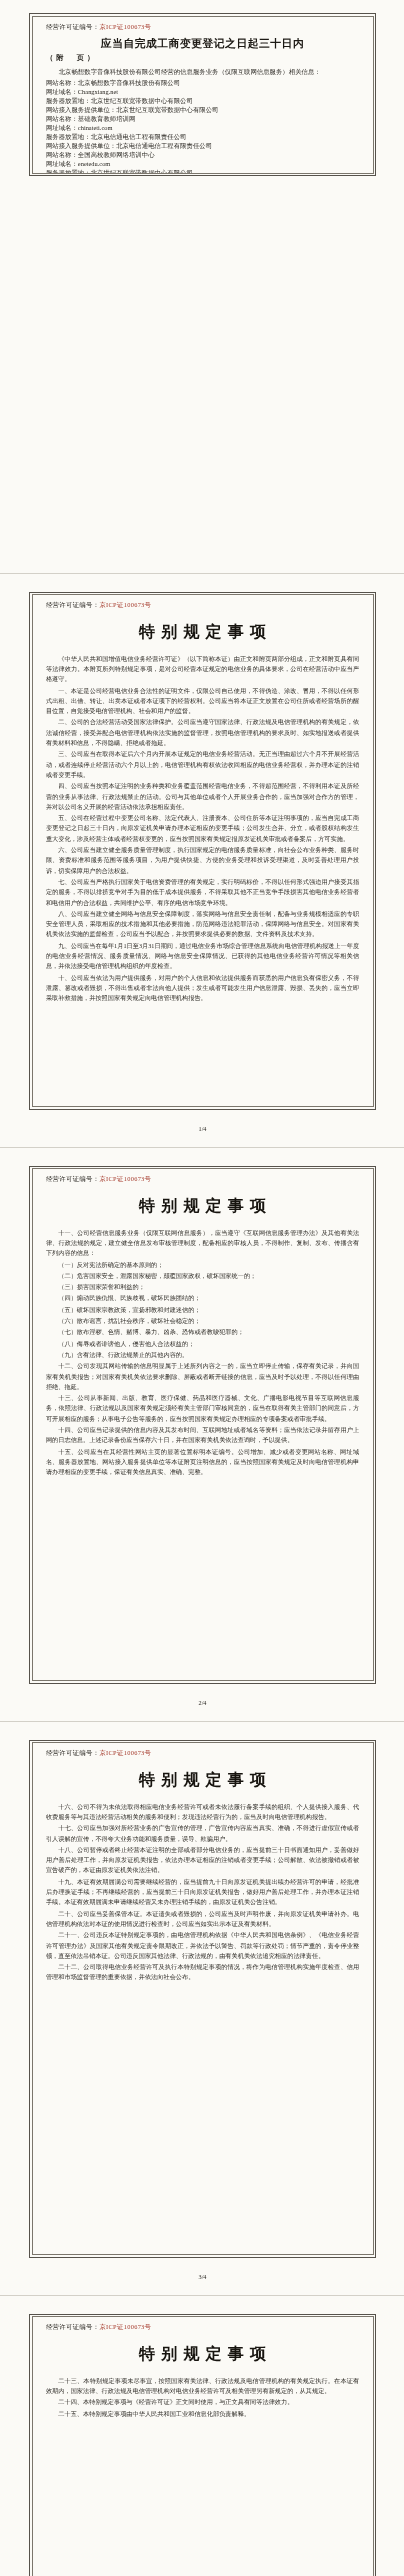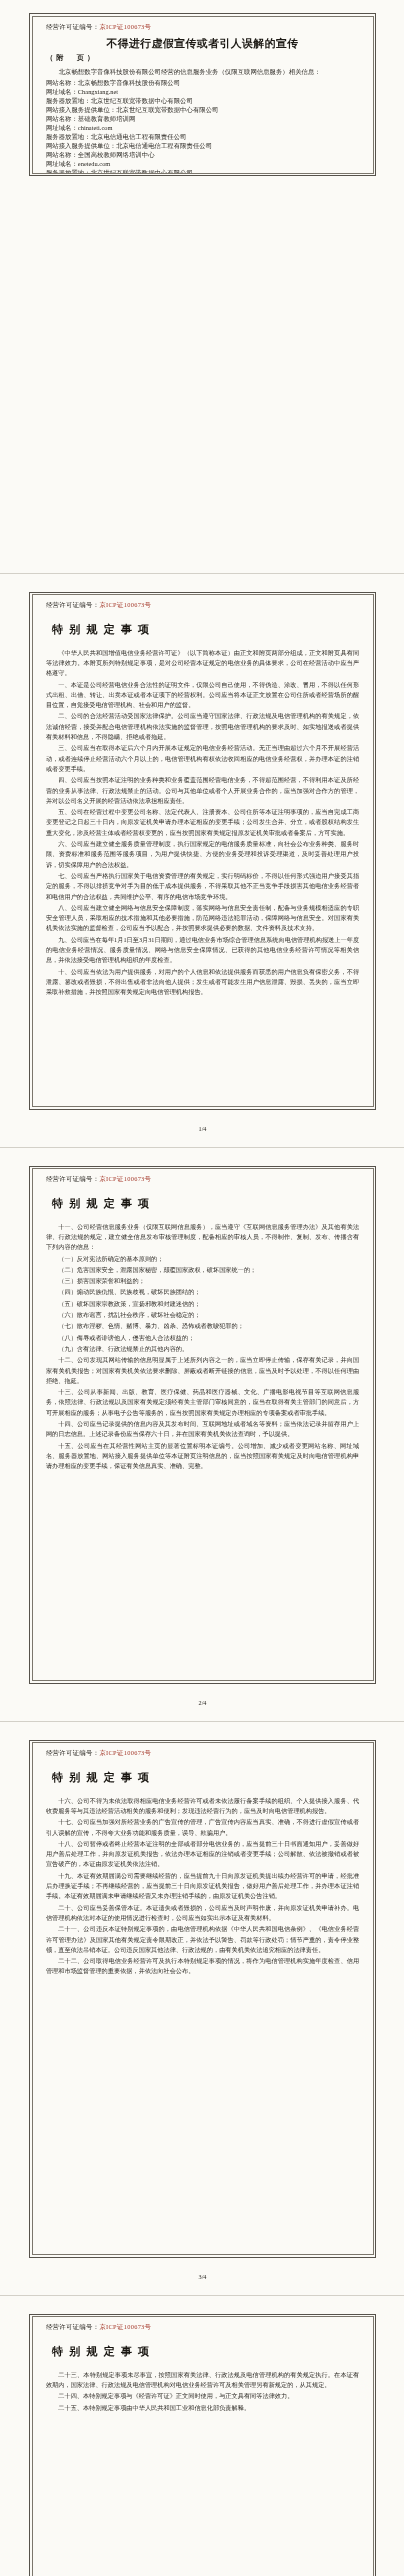--- a/index.html
+++ b/index.html
@@ -67,22 +67,23 @@
     margin: 0 0 1.5px 0;
     text-indent: 2em;
     max-width: 282px;
     text-align: justify;
   }
   .entries { margin-top: 0.5px; }
   .entry { font-size: 6.4px; line-height: 9px; white-space: nowrap; }
 
   .prov-title {
     font-family: Liberation Serif, serif;
-    font-size: 11px;
+    font-size: 16px;
     font-weight: bold;
+    text-align: center;
     letter-spacing: 6.2px;
     text-indent: 6.2px;
     margin: 12.4px 0 10.3px 0;
     color: #17140f;
   }
   .para {
     font-size: 6.2px;
     line-height: 10.3px;
     text-align: justify;
     text-indent: 2em;
@@ -102,21 +103,21 @@
 <body>
 
 <div class="doc">
 
   <section class="page cert-page">
     <div class="frame">
       <div class="frame-inner">
         <div class="license-line">
           <span class="license-label">经营许可证编号：</span><span class="license-no">京ICP证100673号</span>
         </div>
-        <h1 class="cert-title">不得进行虚假宣传或者引人误解的宣传</h1>
+        <h1 class="cert-title">应当自完成工商变更登记之日起三十日内</h1>
         <div class="cert-subtitle">（附　页）</div>
         <p class="cert-intro">北京畅想数字音像科技股份有限公司经营的信息服务业务（仅限互联网信息服务）相关信息：</p>
         <div class="entries">
           <div class="entry"><span>网站名称：</span><span>北京畅想数字音像科技股份有限公司</span></div>
           <div class="entry"><span>网址域名：</span><span>Changxiang.net</span></div>
           <div class="entry"><span>服务器放置地：</span><span>北京世纪互联宽带数据中心有限公司</span></div>
           <div class="entry"><span>网站接入服务提供单位：</span><span>北京世纪互联宽带数据中心有限公司</span></div>
           <div class="entry"><span>网站名称：</span><span>基础教育教师培训网</span></div>
           <div class="entry"><span>网址域名：</span><span>chinateti.com</span></div>
           <div class="entry"><span>服务器放置地：</span><span>北京电信通电信工程有限责任公司</span></div>

